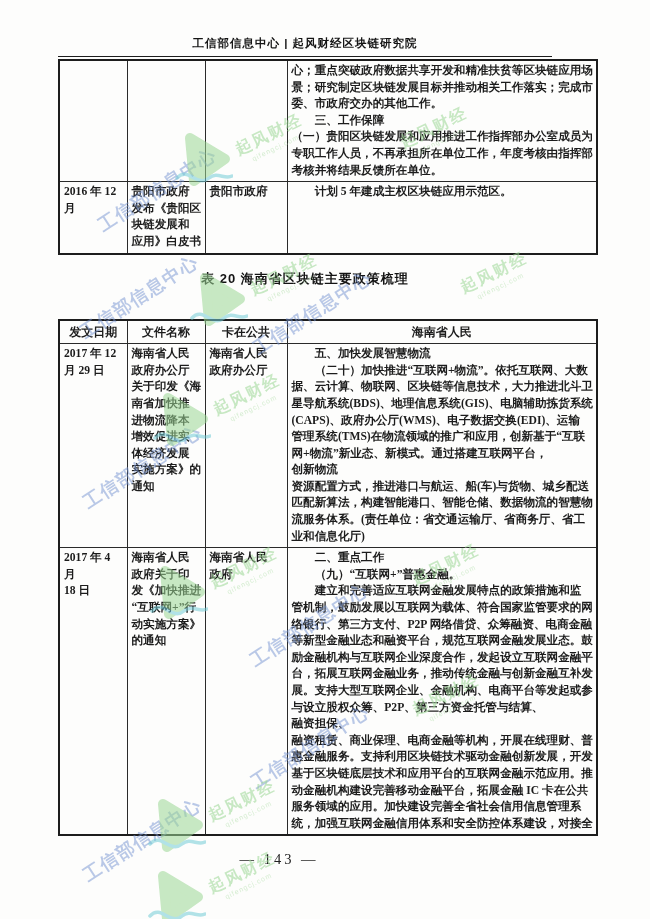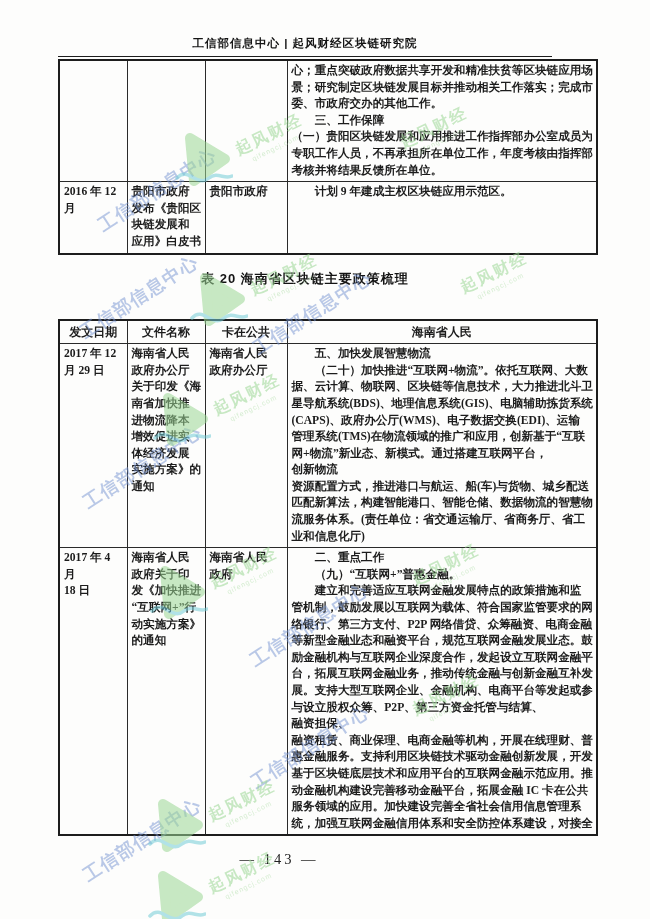--- a/index.html
+++ b/index.html
@@ -234,21 +234,21 @@
 考核并将结果反馈所在单位。</td>
       </tr>
       <tr class="r-tall2">
         <td>2016 年 12
 月</td>
         <td>贵阳市政府
 发布《贵阳区
 块链发展和
 应用》白皮书</td>
         <td>贵阳市政府</td>
-        <td>　　计划 9 年建成主权区块链应用示范区。</td>
+        <td>　　计划 5 年建成主权区块链应用示范区。</td>
       </tr>
     </tbody>
       </table>
 
     <div class="caption">表 20 海南省区块链主要政策梳理</div>
 
     <table class="doc">
       <colgroup>
           <col class="col-date">
           <col class="col-title">

